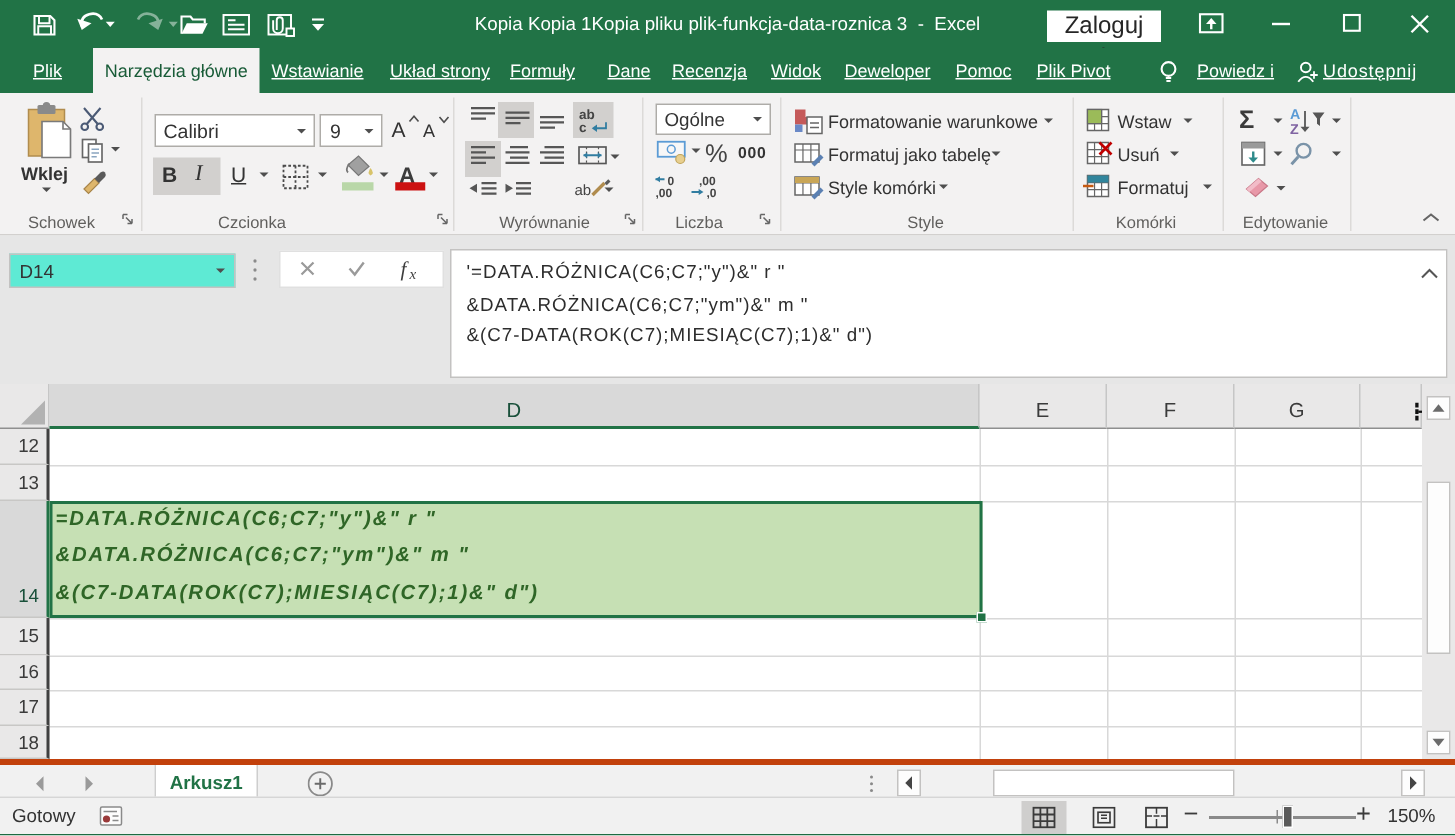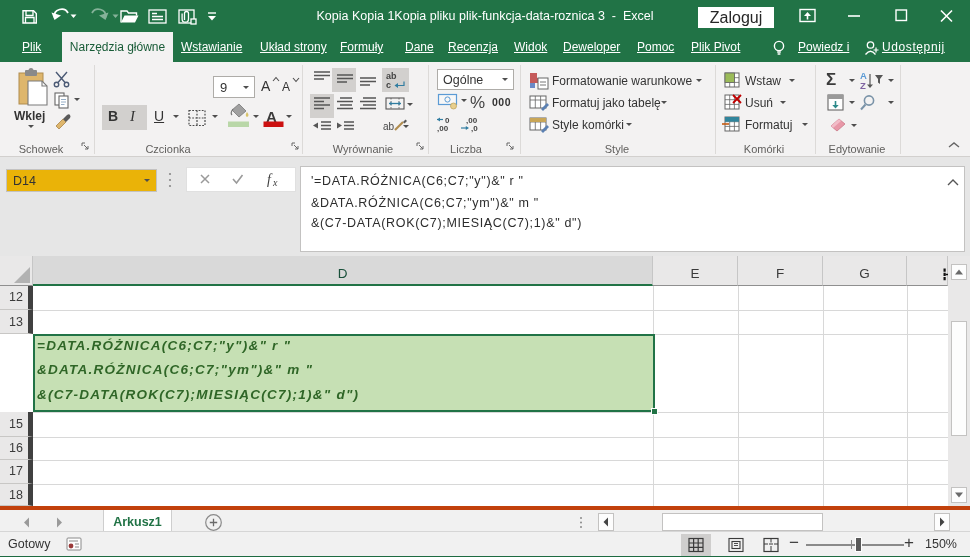--- a/index.html
+++ b/index.html
@@ -22,30 +22,30 @@
 #ribbon { left:0; top:62px; width:970px; height:95px; background:#f3f2f2; border-bottom:1px solid #d2d0ce; }
 .gsep { position:absolute; top:3px; width:1px; height:89px; background:#dcdad8; }
 .glabel { position:absolute; top:81px; height:13px; font-size:11px; color:#605f5d; text-align:center; white-space:nowrap; }
 .rtext { position:absolute; font-size:12px; color:#333; white-space:nowrap; }
 .dd { position:absolute; width:0; height:0; border-left:3px solid transparent; border-right:3px solid transparent; border-top:3.8px solid #4e4e4e; }
 .combo { position:absolute; background:#fff; border:1px solid #aeaca8; }
 .pressed { position:absolute; background:#d2d0ce; }
 
 
 #fbar { left:0; top:157px; width:970px; height:99px; background:#e6e6e6; }
-#namebox { left:6px; top:12px; width:151px; height:23px; background:#eab308; border:1px solid #c3c2c1; }
+#namebox { left:6px; top:12px; width:151px; height:23px; background:#5eead4; border:1px solid #c3c2c1; }
 #fxbox { left:186px; top:10px; width:110px; height:25px; background:#fff; border:1px solid #e0e0e0; }
 #formulabox { left:300px; top:9px; width:665px; height:86px; background:#fff; border:1px solid #c3c2c1; }
 #formulabox .fline { position:absolute; left:10px; font-size:12.5px; letter-spacing:0.68px; color:#2d2d2d; white-space:pre; }
 
 
 #colheads { left:0; top:256px; width:948px; height:30px; background:#e9e8e8; }
 .colhead { position:absolute; top:0; height:30px; border-right:1px solid #c6c6c6; border-bottom:1px solid #8f8f8f; color:#3b3b3b; font-size:13.5px; text-align:center; line-height:36px; }
 #grid { left:0; top:286px; width:948px; height:220px; background:#fff; }
-.rowhead { position:absolute; left:0; width:33px; background:#e9e8e8; border-bottom:1px solid #c8c7c5; border-right:5px solid #404040; color:#3b3b3b; font-size:12.5px; text-align:right; padding-right:5px; }
+.rowhead { position:absolute; left:0; width:33px; background:#e9e8e8; border-bottom:1px solid #c8c7c5; border-right:2px solid #404040; color:#3b3b3b; font-size:12.5px; text-align:right; padding-right:5px; }
 .gridline-h { position:absolute; left:33px; width:915px; height:1px; background:#d8d8d8; }
 .gridline-v { position:absolute; top:0; width:1px; height:220px; background:#d8d8d8; }
 
 
 #cell14 { position:absolute; left:33px; top:47.6px; width:622px; height:78.4px; background:#c6e0b4; border:2px solid #217346; }
 #cell14 .cline { position:absolute; left:2px; font-size:13.5px; letter-spacing:1.25px; font-weight:bold; font-style:italic; color:#2f6627; white-space:pre; }
 #fillhandle { position:absolute; left:651px; top:122px; width:7px; height:7px; background:#217346; border:1px solid #fff; }
 
 
 #vscroll { left:948px; top:256px; width:22px; height:250px; background:#e9e8e8; }
@@ -161,20 +161,24 @@
     <div class="glabel" style="left:426px; width:80px;">Liczba</div>
     <div class="glabel" style="left:567px; width:100px;">Style</div>
     <div class="glabel" style="left:714px; width:100px;">Komórki</div>
     <div class="glabel" style="left:807px; width:100px;">Edytowanie</div>
 
     <div class="pressed" style="left:102px; top:43px; width:45px; height:25px;"></div>
     <div class="pressed" style="left:332px; top:6px; width:24px; height:24px;"></div>
     <div class="pressed" style="left:382px; top:6px; width:27px; height:24px;"></div>
     <div class="pressed" style="left:310px; top:32px; width:24px; height:24px;"></div>
 
+    <div class="combo" style="left:103px; top:14px; width:107px; height:22px;">
+        <span style="position:absolute;left:5px;top:3px;font-size:13px;color:#333;">Calibri</span>
+        <span class="dd" style="position:absolute;left:94px;top:9px;"></span>
+      </div>
     <div class="combo" style="left:213px; top:14px; width:42px; height:22px;">
         <span style="position:absolute;left:6px;top:3px;font-size:13px;color:#333;">9</span>
         <span class="dd" style="position:absolute;left:29px;top:9px;"></span>
       </div>
     <div class="combo" style="left:437px; top:7px; width:77px; height:21px;">
         <span style="position:absolute;left:5px;top:3px;font-size:12.5px;color:#333;">Ogólne</span>
         <span class="dd" style="position:absolute;left:64px;top:8px;"></span>
       </div>
 
     <div class="rtext" style="left:14px; top:47px; width:36px; text-align:left;font-weight:bold;">Wklej</div>
@@ -458,20 +462,21 @@
     <div class="gridline-v" style="left:823px;"></div>
     <div class="gridline-v" style="left:907px;"></div>
     <div class="gridline-h" style="top:23.6px;"></div>
     <div class="gridline-h" style="top:47.6px;"></div>
     <div class="gridline-h" style="top:126px;"></div>
     <div class="gridline-h" style="top:150.6px;"></div>
     <div class="gridline-h" style="top:174.4px;"></div>
     <div class="gridline-h" style="top:198px;"></div>
     <div class="rowhead" style="top:0; height:23.6px; line-height:23.6px;">12</div>
     <div class="rowhead" style="top:23.6px; height:24px; line-height:24px;">13</div>
+    <div class="rowhead" style="top:47.6px; height:78.4px; line-height:126px; background:#d9d9d9; border-right:2px solid #217346; color:#19503a;">14</div>
     <div class="rowhead" style="top:126px; height:24.6px; line-height:24.6px;">15</div>
     <div class="rowhead" style="top:150.6px; height:23.8px; line-height:23.8px;">16</div>
     <div class="rowhead" style="top:174.4px; height:23.6px; line-height:23.6px;">17</div>
     <div class="rowhead" style="top:198px; height:22px; line-height:22px;">18</div>
     <div id="cell14">
       <div class="cline" style="top:2px;">=DATA.RÓŻNICA(C6;C7;"y")&amp;" r "</div>
       <div class="cline" style="top:26px;">&amp;DATA.RÓŻNICA(C6;C7;"ym")&amp;" m "</div>
       <div class="cline" style="top:51px;">&amp;(C7-DATA(ROK(C7);MIESIĄC(C7);1)&amp;" d")</div>
     </div>
     <div id="fillhandle"></div>

